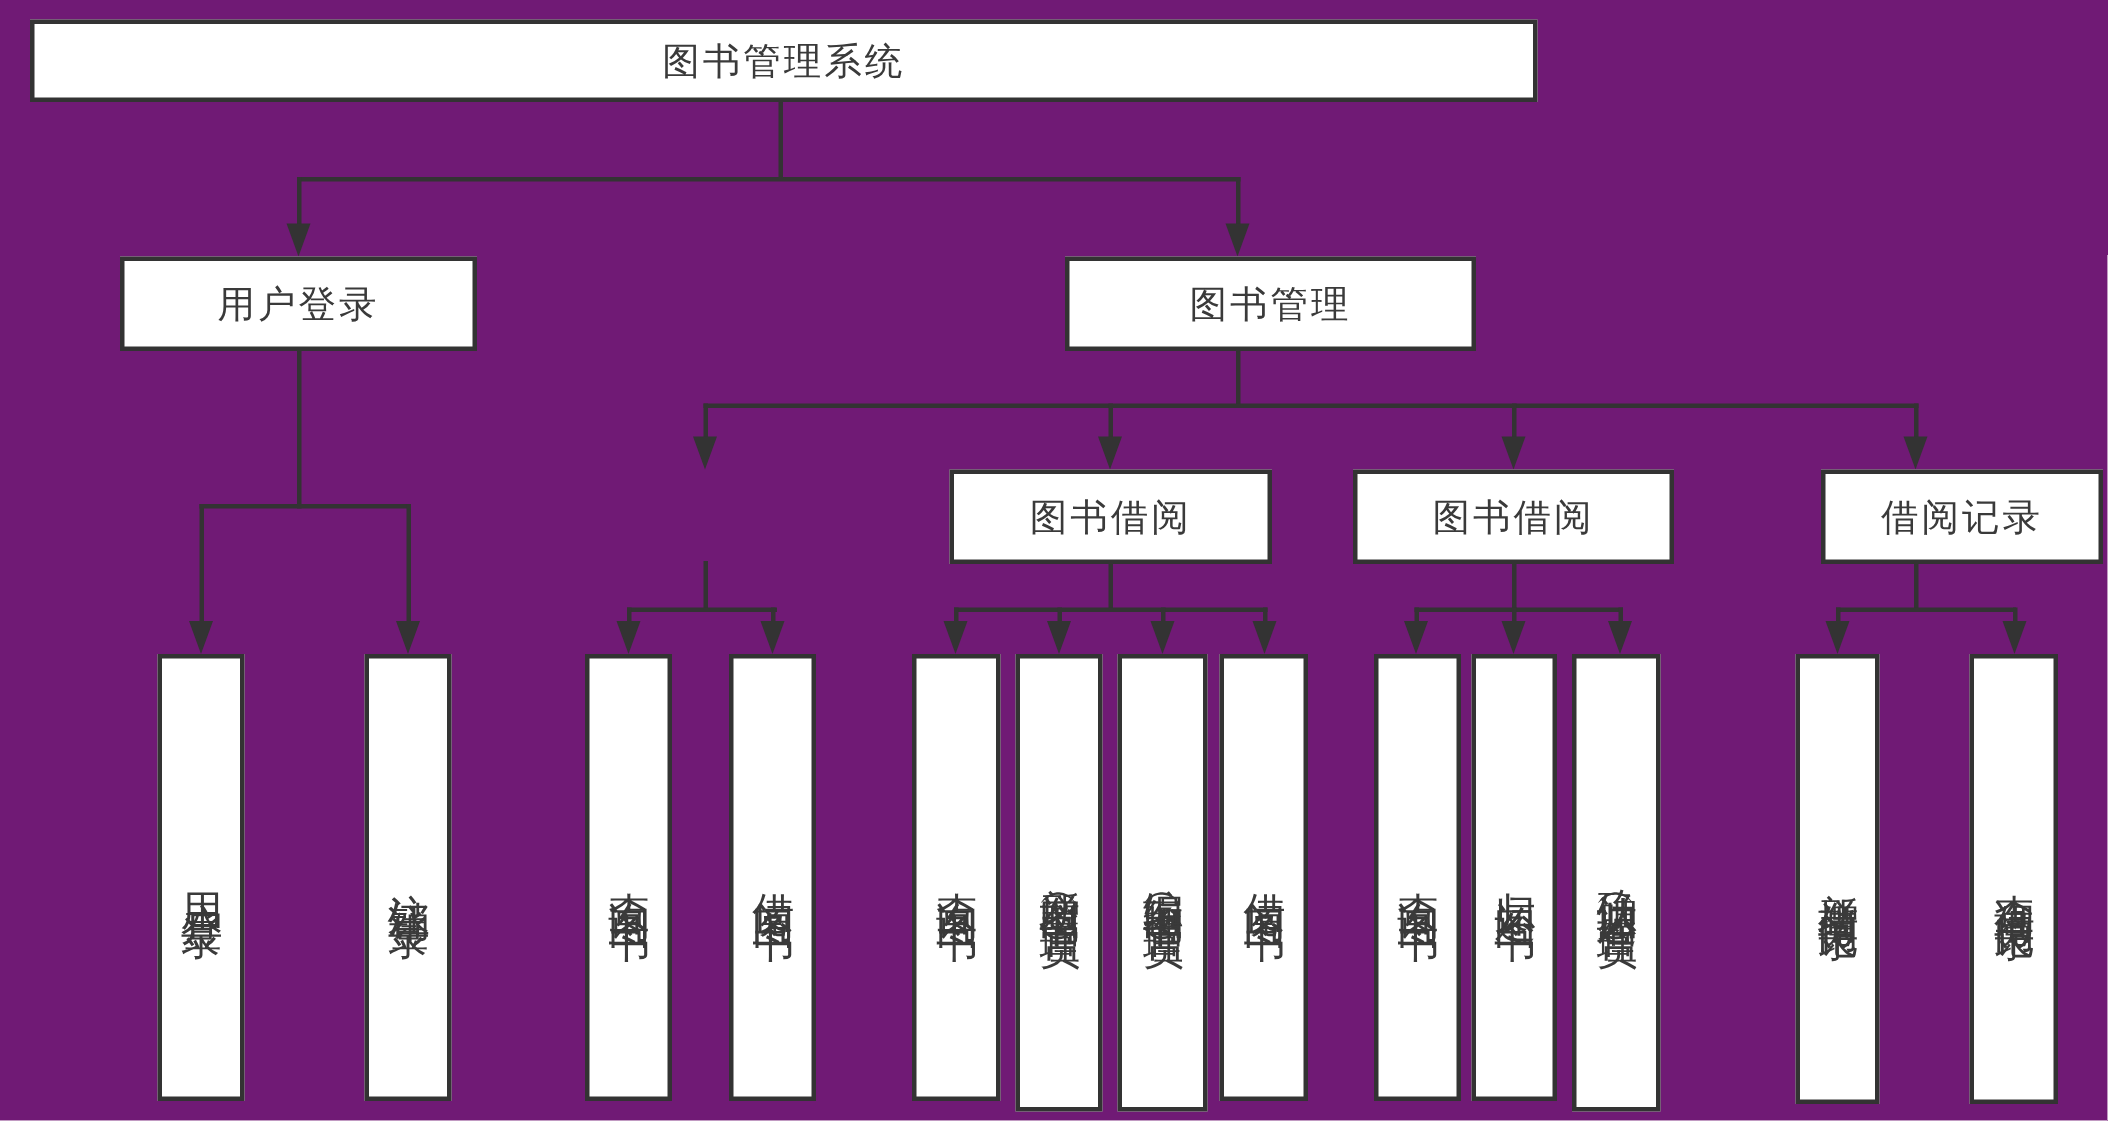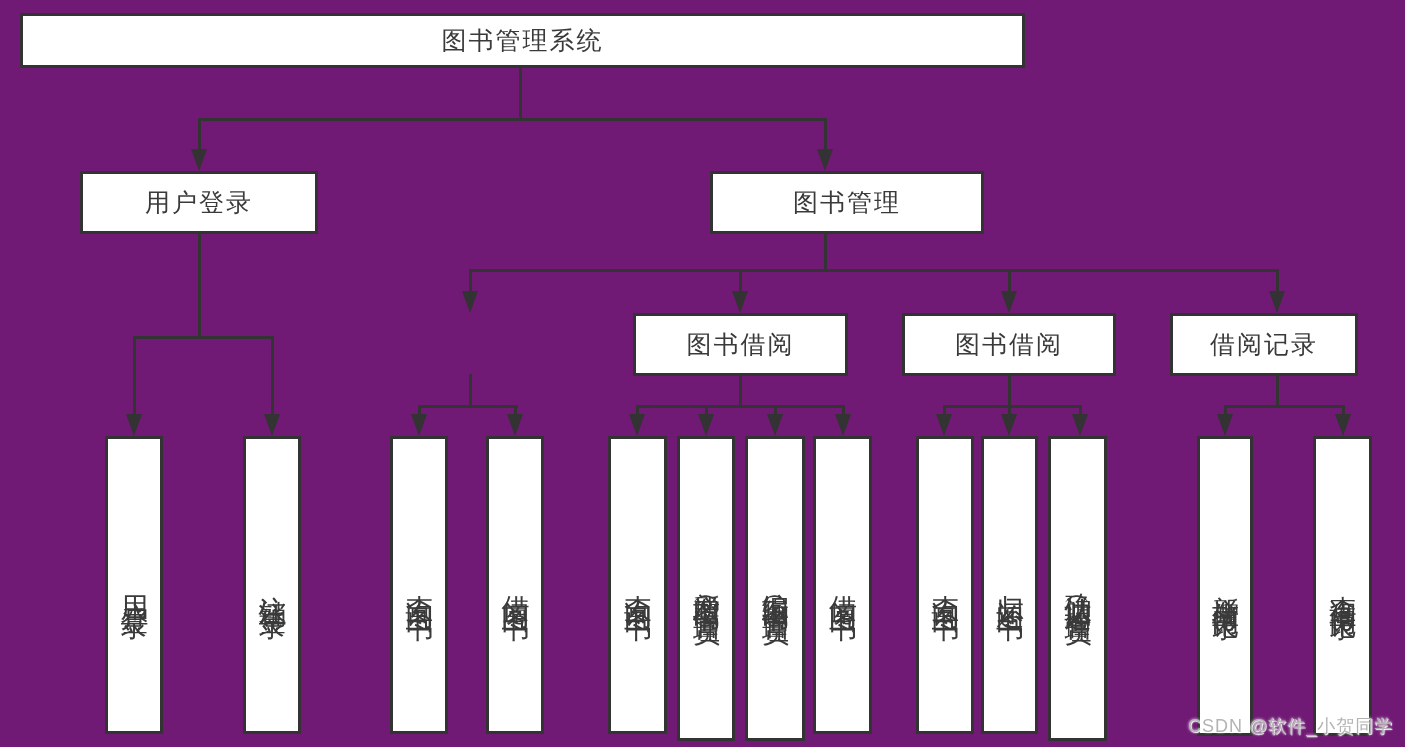--- a/index.html
+++ b/index.html
@@ -105,21 +105,21 @@
   <div class="node" style="left:710px;top:171px;width:274px;height:63px">
     <span class="lbl">图书管理</span>
   </div>
 
   <div class="node" style="left:633px;top:313px;width:215px;height:63px">
     <span class="lbl">图书借阅</span>
   </div>
   <div class="node" style="left:902px;top:313px;width:214px;height:63px">
     <span class="lbl">图书借阅</span>
   </div>
-  <div class="node" style="left:1170px;top:313px;width:188px;height:63px">
+  <div class="node" style="left:1214px;top:313px;width:188px;height:63px">
     <span class="lbl">借阅记录</span>
   </div>
 
   <div class="node leaf" style="left:105px;top:436px;width:58px;height:298px">
     <span class="vtext">用户登录</span>
   </div>
   <div class="node leaf" style="left:243px;top:436px;width:58px;height:298px">
     <span class="vtext">注销登录</span>
   </div>
 
@@ -153,15 +153,14 @@
     <span class="vtext">确认归还（管理员）</span>
   </div>
 
   <div class="node leaf long" style="left:1197px;top:436px;width:56px;height:300px">
     <span class="vtext">新增借阅记录</span>
   </div>
   <div class="node leaf long" style="left:1313px;top:436px;width:59px;height:300px">
     <span class="vtext">查询借阅记录</span>
   </div>
 
-  <div class="watermark">CSDN @软件_小贺同学</div>
 
 </div>
 
 </body></html>

